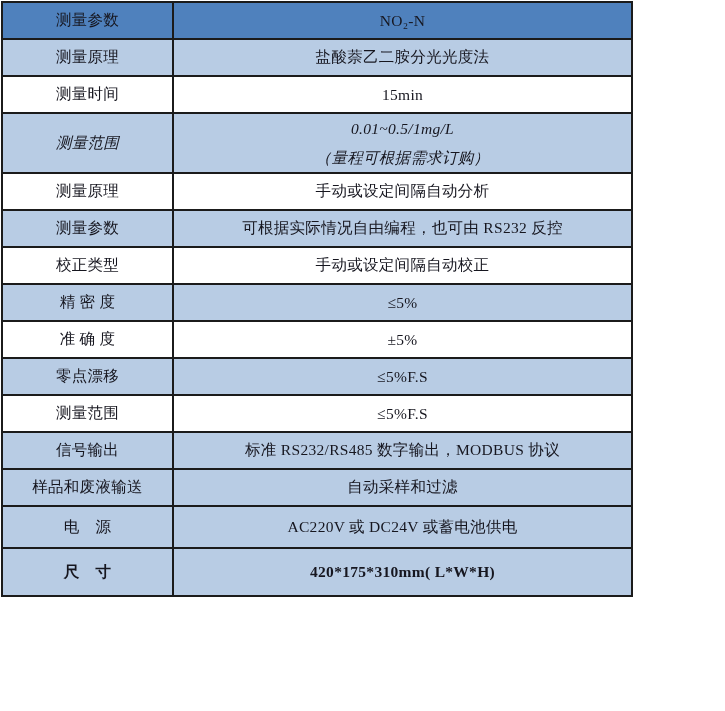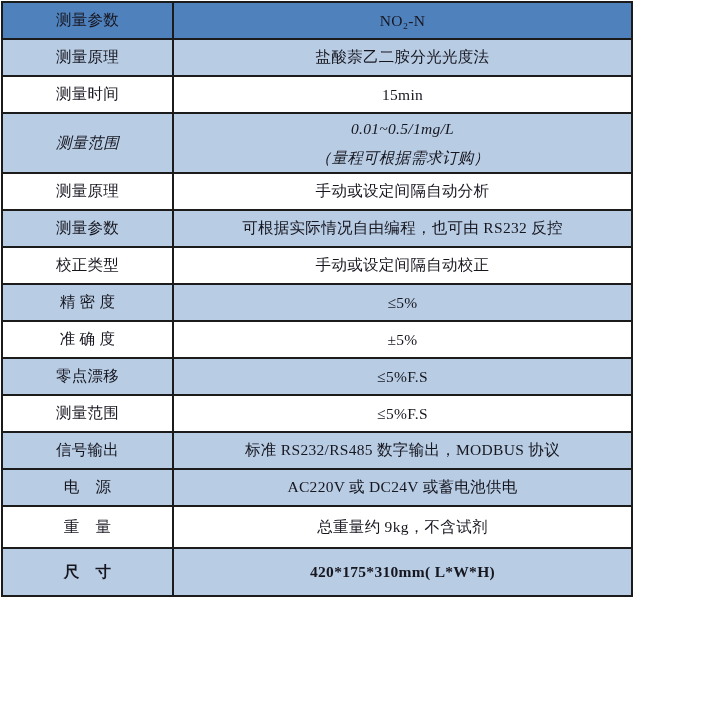--- a/index.html
+++ b/index.html
@@ -121,29 +121,29 @@
           <div class="value-line">≤5%F.S</div>
         </td>
       </tr>
       <tr class="row row-shade-light">
         <td><span class="cell-text">信号输出</span></td>
         <td>
           <div class="value-line">标准 RS232/RS485 数字输出，MODBUS 协议</div>
         </td>
       </tr>
       <tr class="row row-shade-light">
+        <td><span class="cell-text">样品和废液输送</span></td>
+        <td>
+          <div class="value-line">自动采样和过滤</div>
+        </td>
+      </tr>
+      <tr class="row row-shade-light">
         <td><span class="cell-text">电　源</span></td>
         <td>
           <div class="value-line">AC220V 或 DC24V 或蓄电池供电</div>
-        </td>
-      </tr>
-      <tr class="row row-shade-white">
-        <td><span class="cell-text">重　量</span></td>
-        <td>
-          <div class="value-line">总重量约 9kg，不含试剂</div>
         </td>
       </tr>
       <tr class="row row-shade-light">
         <td><span class="cell-text">尺　寸</span></td>
         <td>
           <div class="value-line">420*175*310mm( L*W*H)</div>
         </td>
       </tr>
     </tbody>
 </table>

